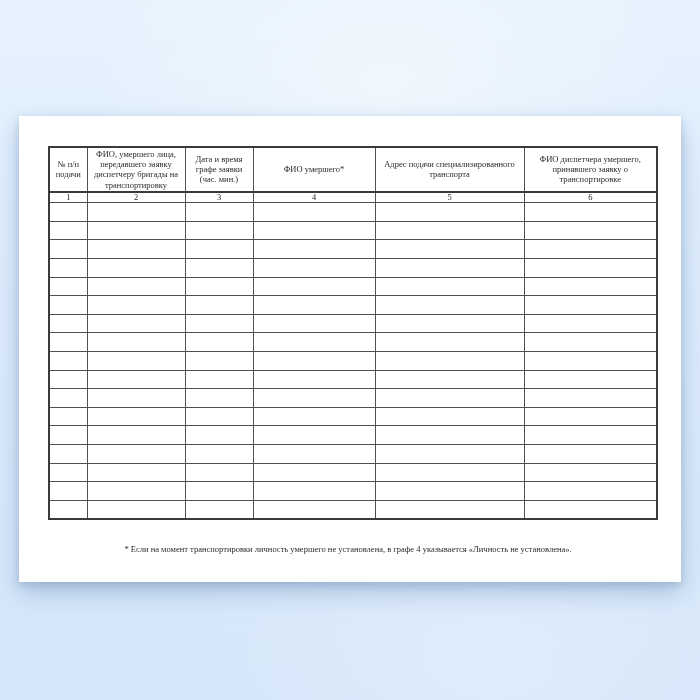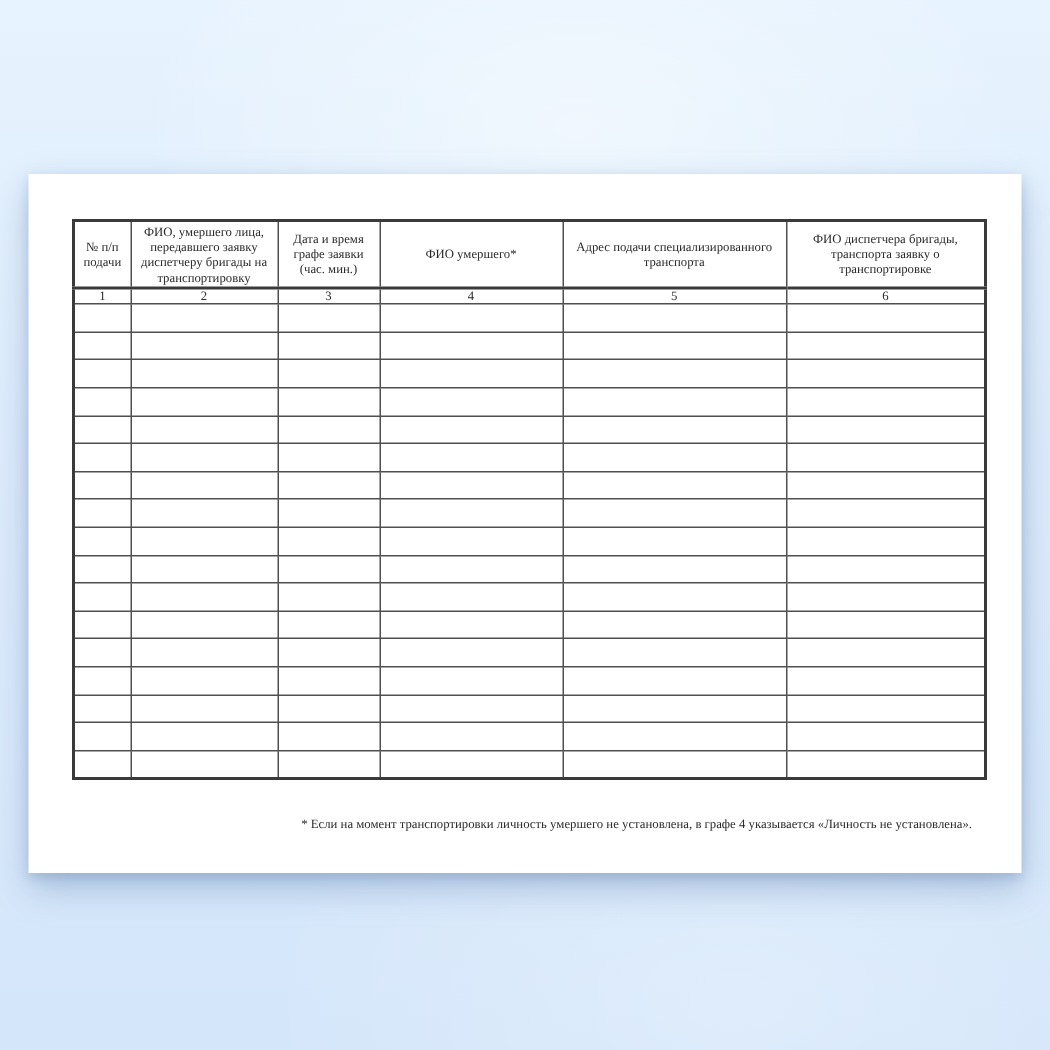--- a/index.html
+++ b/index.html
@@ -67,21 +67,21 @@
     height:18.6px;
     font-size:8.5px;
   }
   .footnote{
     position:absolute;
     left:29px;top:428px;
     width:600px;
     font-size:8.5px;
     line-height:1.2;
     color:var(--text);
-    text-align:right;
+    text-align:center;
   }
 </style>
 </head>
 <body>
 
 <div class="scene">
   <div class="page">
     <div class="table-area">
       <table class="form">
         <colgroup>
@@ -92,21 +92,21 @@
             <col class="c5">
             <col class="c6">
           </colgroup>
         <thead>
           <tr class="hdr">
               <th>№ п/п подачи</th>
               <th>ФИО, умершего лица, передавшего заявку диспетчеру бригады на транспортировку</th>
               <th>Дата и время графе заявки (час. мин.)</th>
               <th>ФИО умершего*</th>
               <th>Адрес подачи специализированного транспорта</th>
-              <th>ФИО диспетчера бригады, транспорта заявку о транспортировке</th>
+              <th>ФИО диспетчера умершего, принявшего заявку о транспортировке</th>
             </tr>
           <tr class="nums">
               <td>1</td>
               <td>2</td>
               <td>3</td>
               <td>4</td>
               <td>5</td>
               <td>6</td>
             </tr>
         </thead>

